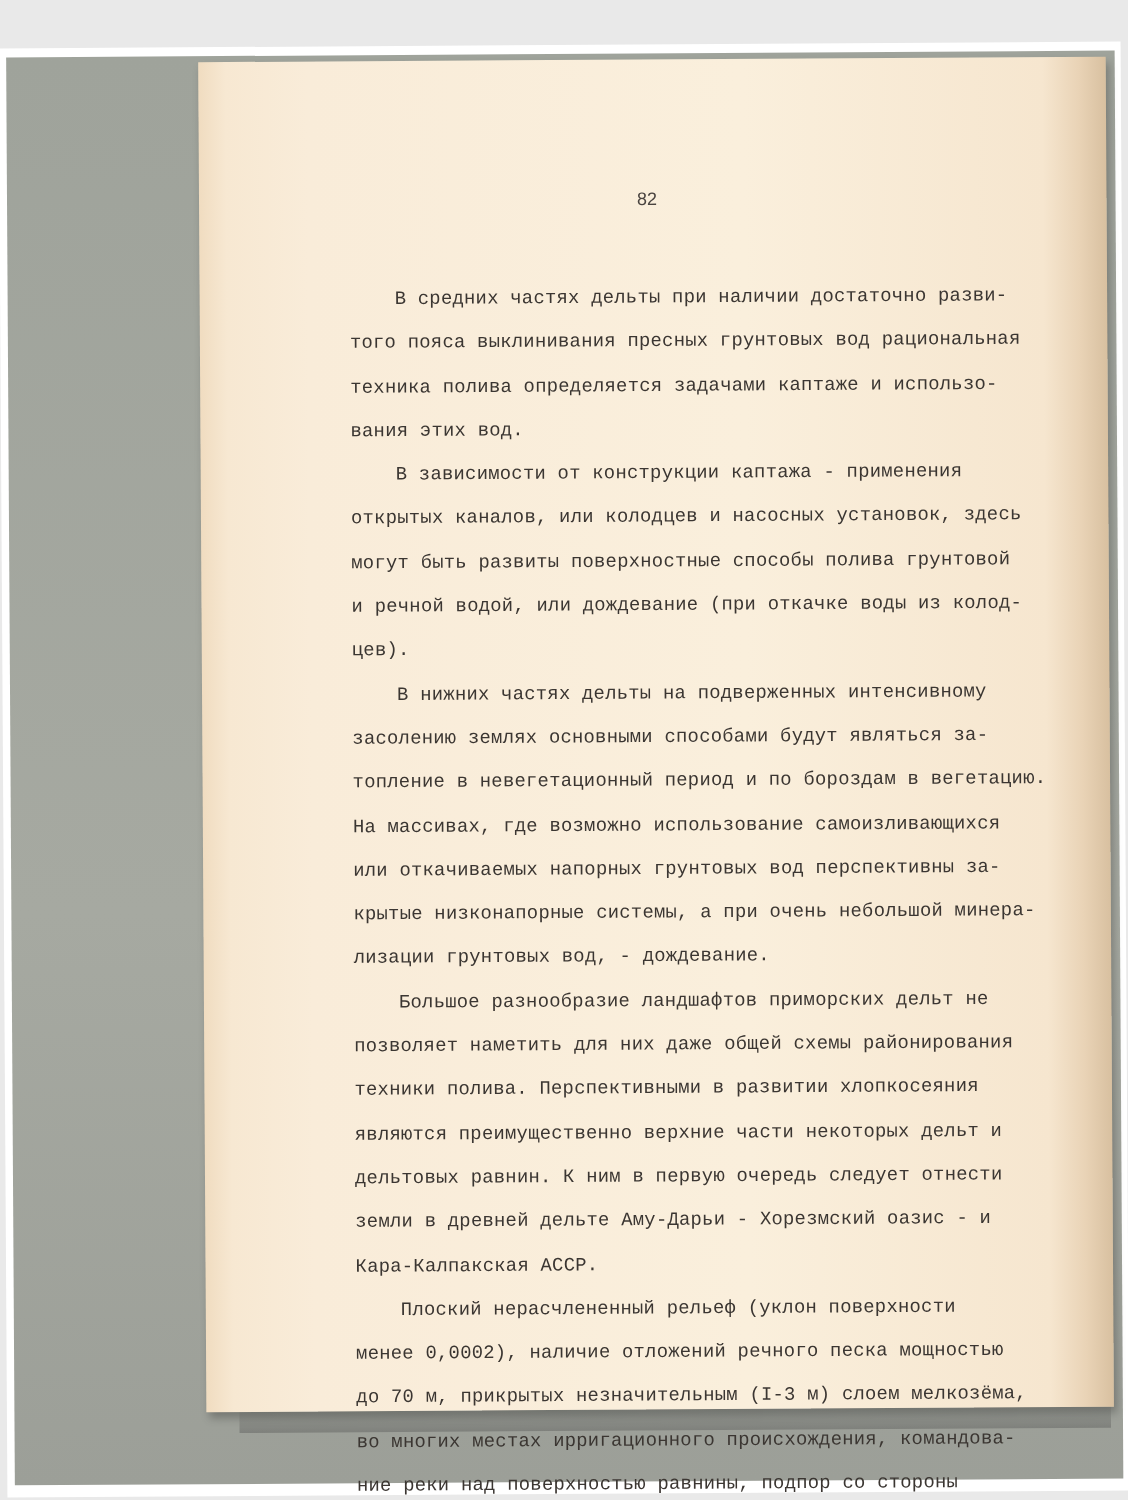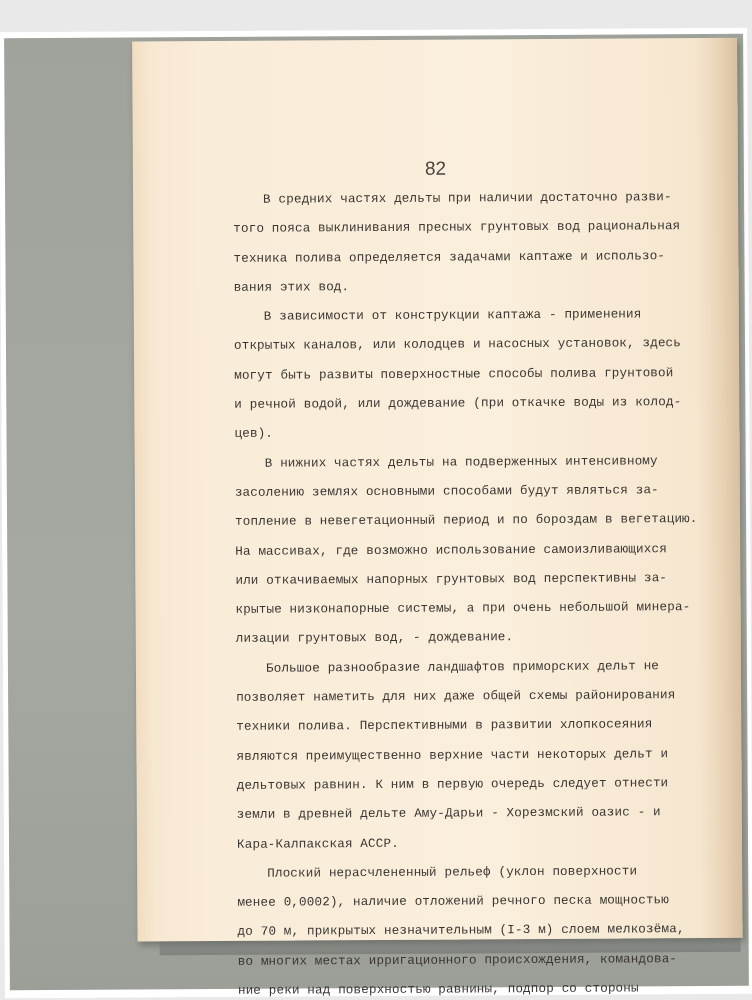--- a/index.html
+++ b/index.html
@@ -23,21 +23,21 @@
     background: linear-gradient(90deg, #f0dcc0 0%, #f7e8d2 3%, #f9ecd9 12%, #faefdc 60%, #f6e6cf 93%, #e9d3b6 97%, #d8c0a0 100%);
     box-shadow: 2px 4px 6px rgba(0,0,0,0.25);
   }
   .page-shadow {
     position:absolute; left:150px; right:8px; bottom:34px; height:18px;
     background: linear-gradient(180deg, rgba(90,90,90,0.0), rgba(70,70,70,0.35));
   }
   .page-number {
     position:absolute; left:292px; top:86px;
     font-family: "Liberation Sans", sans-serif;
-    font-size:19px; color:#4a4440;margin-top:32px;
+    font-size:12px; color:#4a4440;
   }
   .text-block {
     position:absolute; left:100px; top:145px; width:460px;
     font-size:12.6px; line-height:29.3px; color:#3b3632;
     letter-spacing:0.15px;
   }
   .line { white-space:nowrap; display:block; }
   .indent { padding-left:30px; }
 </style>
 </head>

